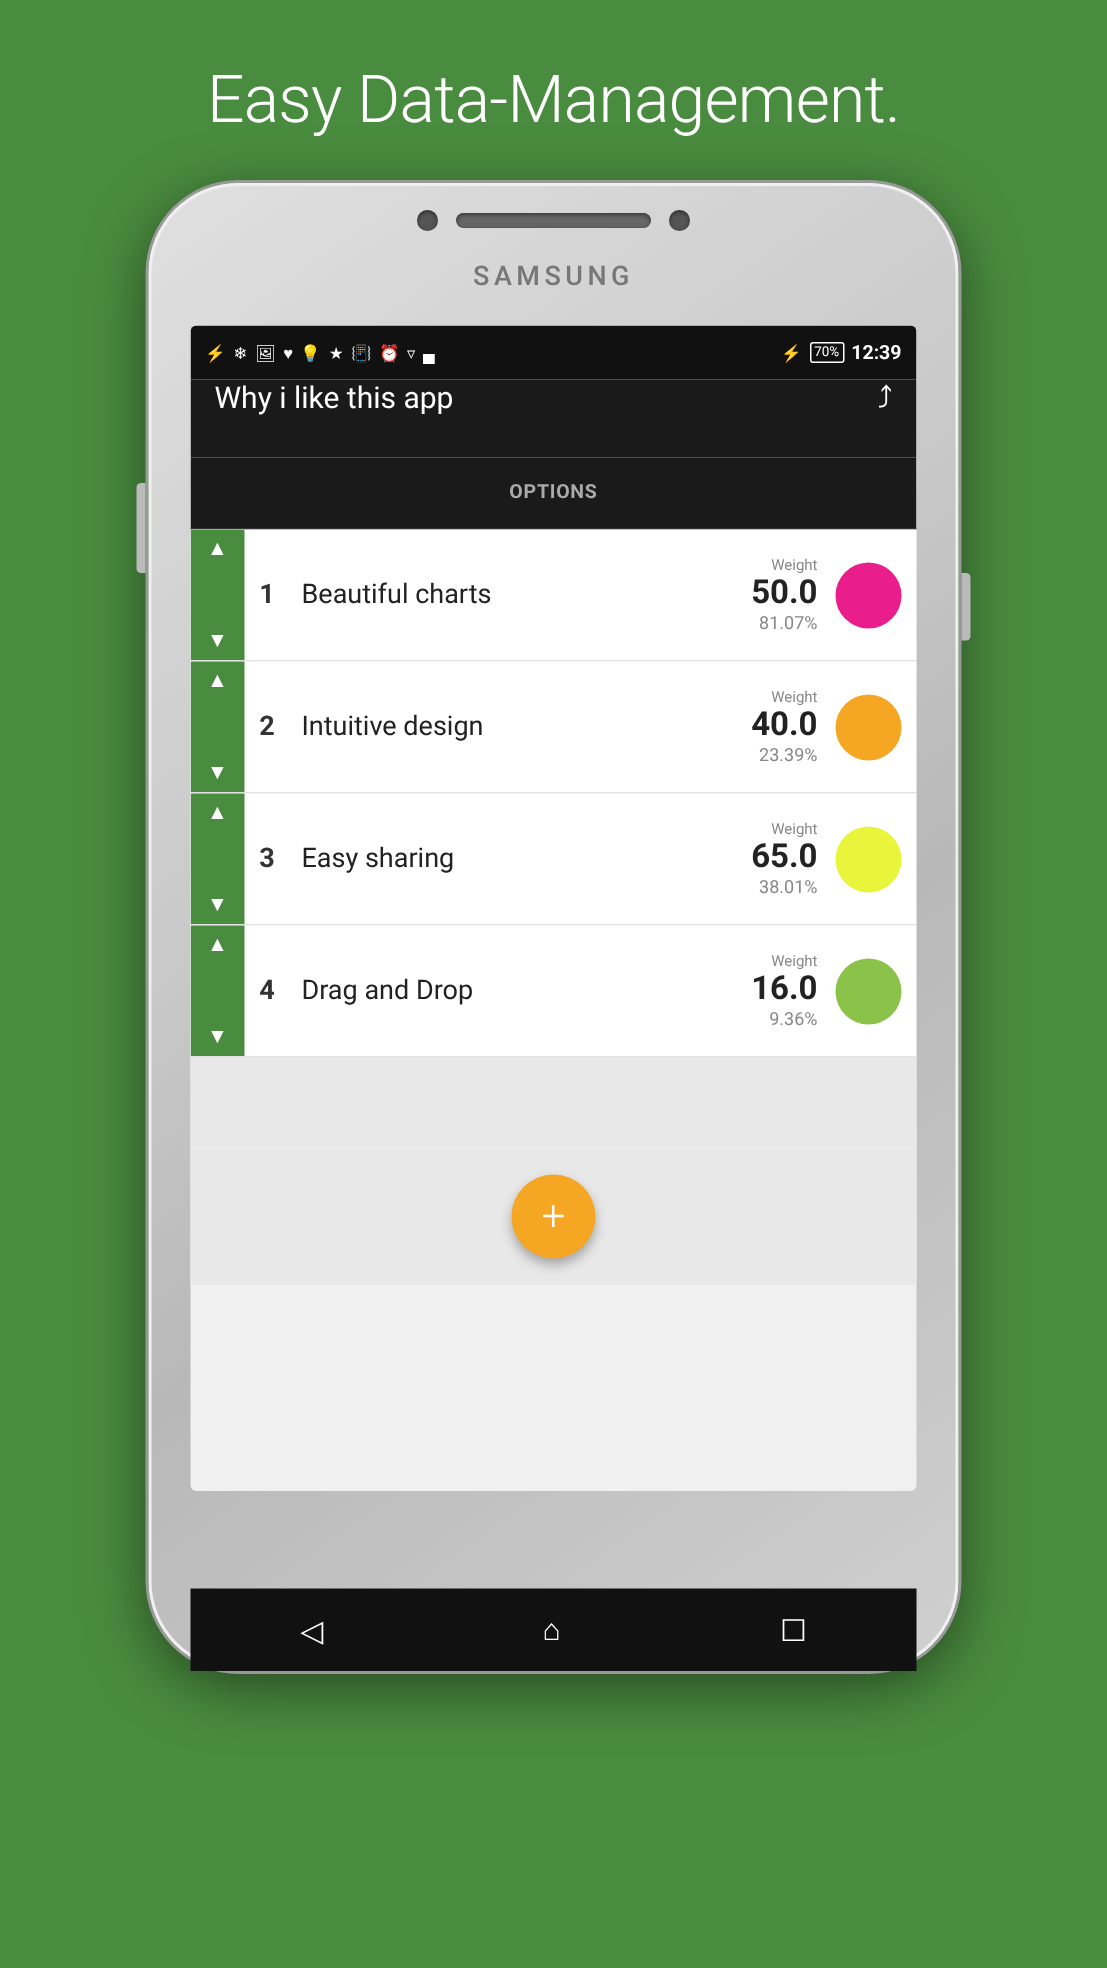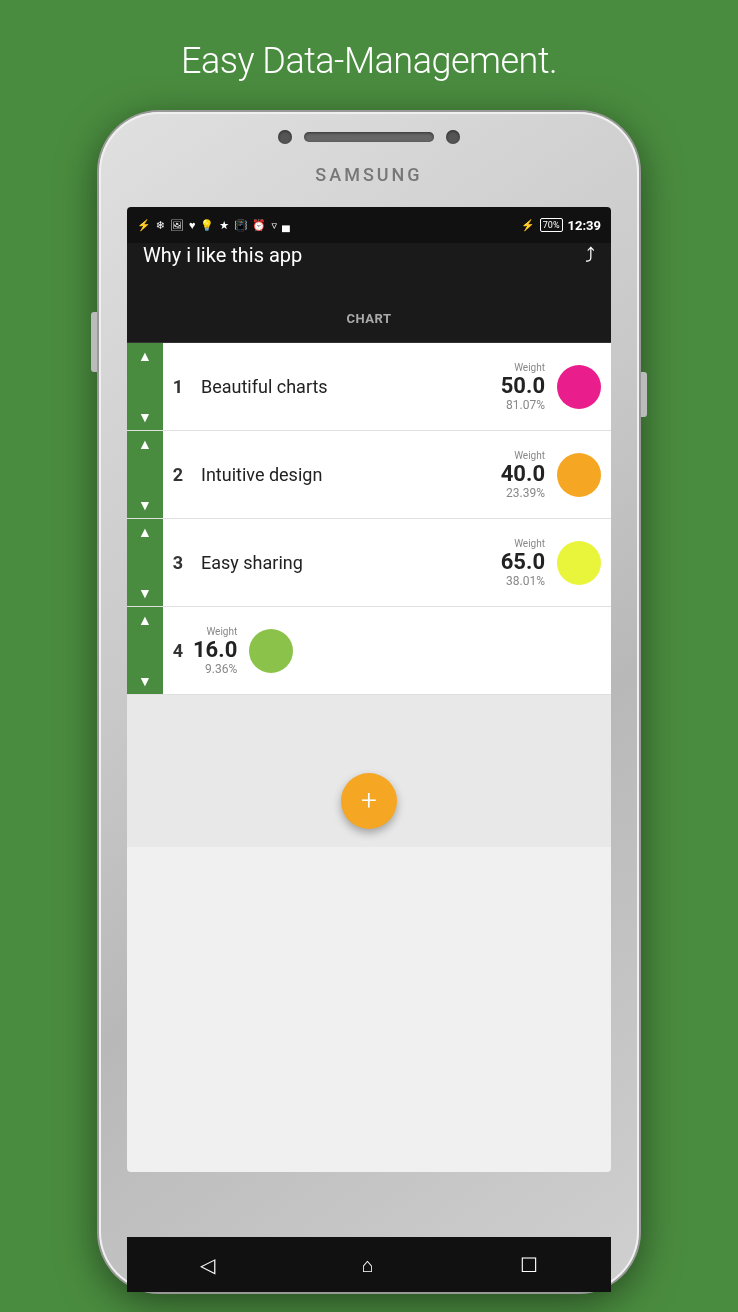--- a/index.html
+++ b/index.html
@@ -8,30 +8,30 @@
       height: 1312px;
       background: #4a8c3f;
       font-family: 'Roboto', Arial, sans-serif;
       display: flex;
       flex-direction: column;
       align-items: center;
       overflow: hidden;
     }
     .page-title {
       color: white;
-      font-size: 36px;
+      font-size: 44px;
       font-weight: 300;
       margin-top: 40px;
       margin-bottom: 30px;
       letter-spacing: -0.5px;
     }
     .phone-wrapper {
       position: relative;
       width: 540px;
-      height: 1180px;
+      height: 992px;
       padding-left: 37px;
     }
     
     .phone-shell {
       position: absolute;
       top: 0; left: 0; right: 0; bottom: 0;
       background: linear-gradient(145deg, #e0e0e0 0%, #c8c8c8 40%, #b8b8b8 60%, #d0d0d0 100%);
       border-radius: 60px;
       box-shadow:
         0 0 0 2px #999,
@@ -347,21 +347,21 @@
         <span class="time-text">12:39</span>
       </div>
     </div>
 
     <div class="app-bar">
       <span class="app-title">Why i like this app</span>
       <span class="share-icon">⤴</span>
     </div>
 
     <div class="tab-bar">
-      <div class="tab-item">CHART</div>
+      <div class="tab-item">OPTIONS</div>
     </div>
 
     <div class="content-area">
 
       <div class="data-row" id="row-0">
         <div class="row-controls">
           <span class="arrow-btn">▲</span>
           <span class="arrow-btn">▼</span>
         </div>
         <span class="row-number">1</span>
@@ -403,20 +403,21 @@
         </div>
         <div class="color-circle" style="background:#e8f53a;"></div>
       </div>
 
       <div class="data-row" id="row-3">
         <div class="row-controls">
           <span class="arrow-btn">▲</span>
           <span class="arrow-btn">▼</span>
         </div>
         <span class="row-number">4</span>
+        <span class="row-label">Drag and Drop</span>
         <div class="row-weight">
           <span class="weight-label">Weight</span>
           <span class="weight-value">16.0</span>
           <span class="weight-percent">9.36%</span>
         </div>
         <div class="color-circle" style="background:#8bc34a;"></div>
       </div>
 
       <div class="empty-area"></div>
       <div class="fab-container">

